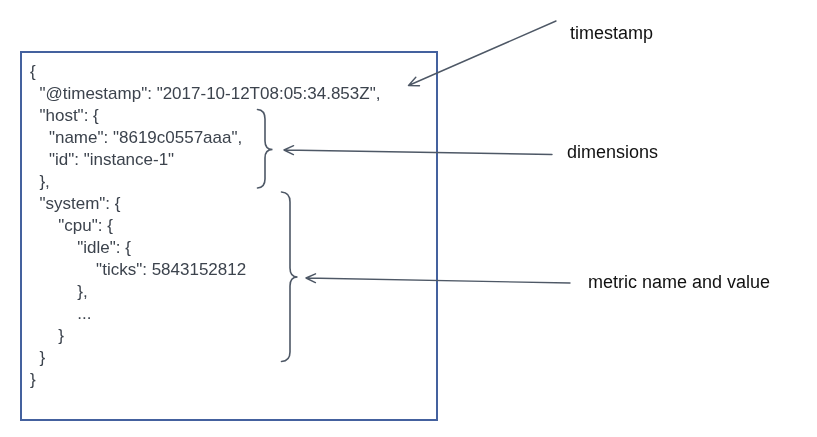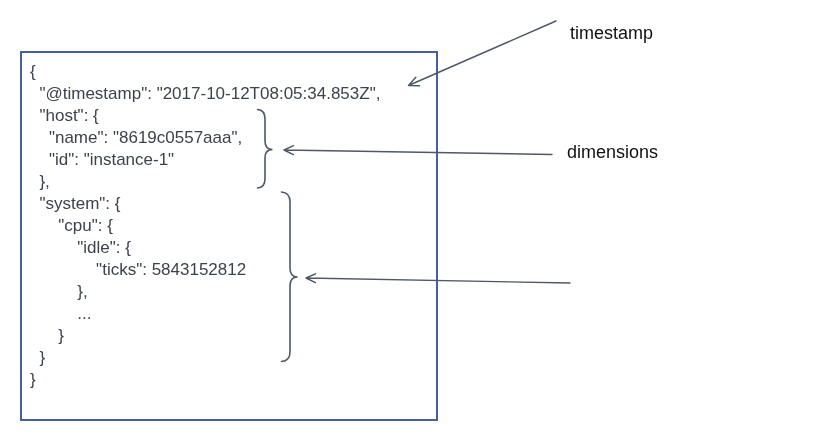--- a/index.html
+++ b/index.html
@@ -75,14 +75,15 @@
 
     <path stroke-width="1.4" stroke-linecap="round" d="M552,154.5 L284,150 M284,150 L293.4,154.6 M284,150 L293.6,145.7"></path>
 
     <path stroke-width="1.4" stroke-linecap="round" d="M570,283 L306,278 M306,278 L315.4,282.6 M306,278 L315.5,273.8"></path>
   </svg>
 
   <div class="anno-label lbl-dimensions">dimensions</div>
 
   <div class="anno-label lbl-timestamp">timestamp</div>
 
+  <div class="anno-label lbl-metric">metric name and value</div>
 
 </div>
 
 </body></html>

